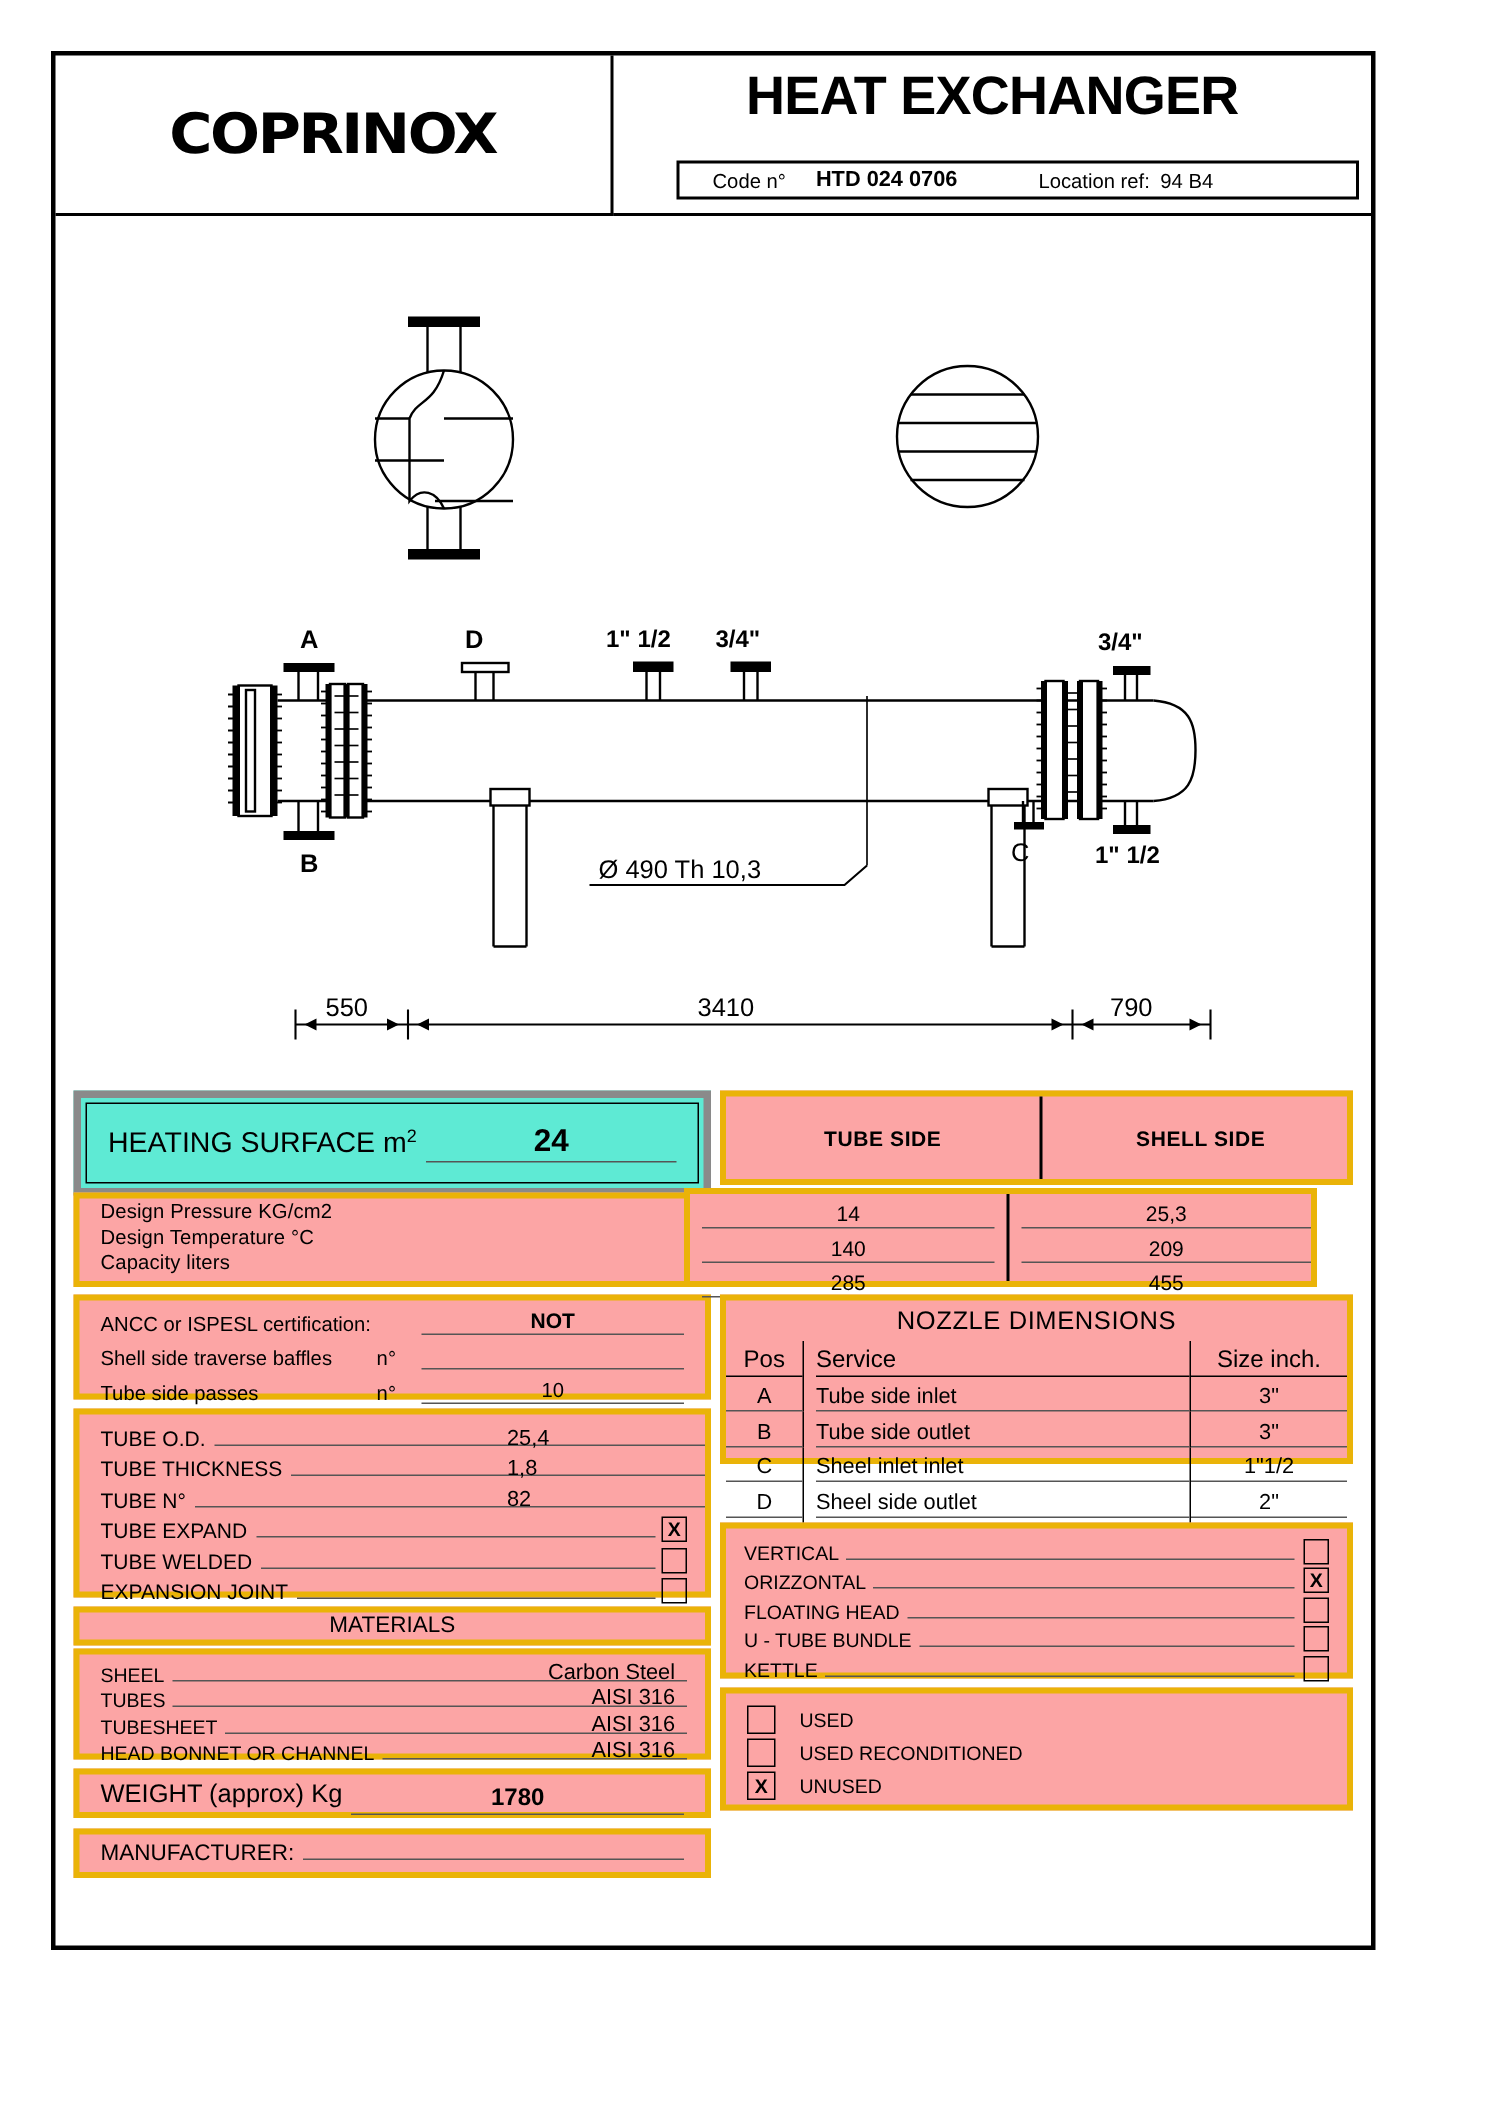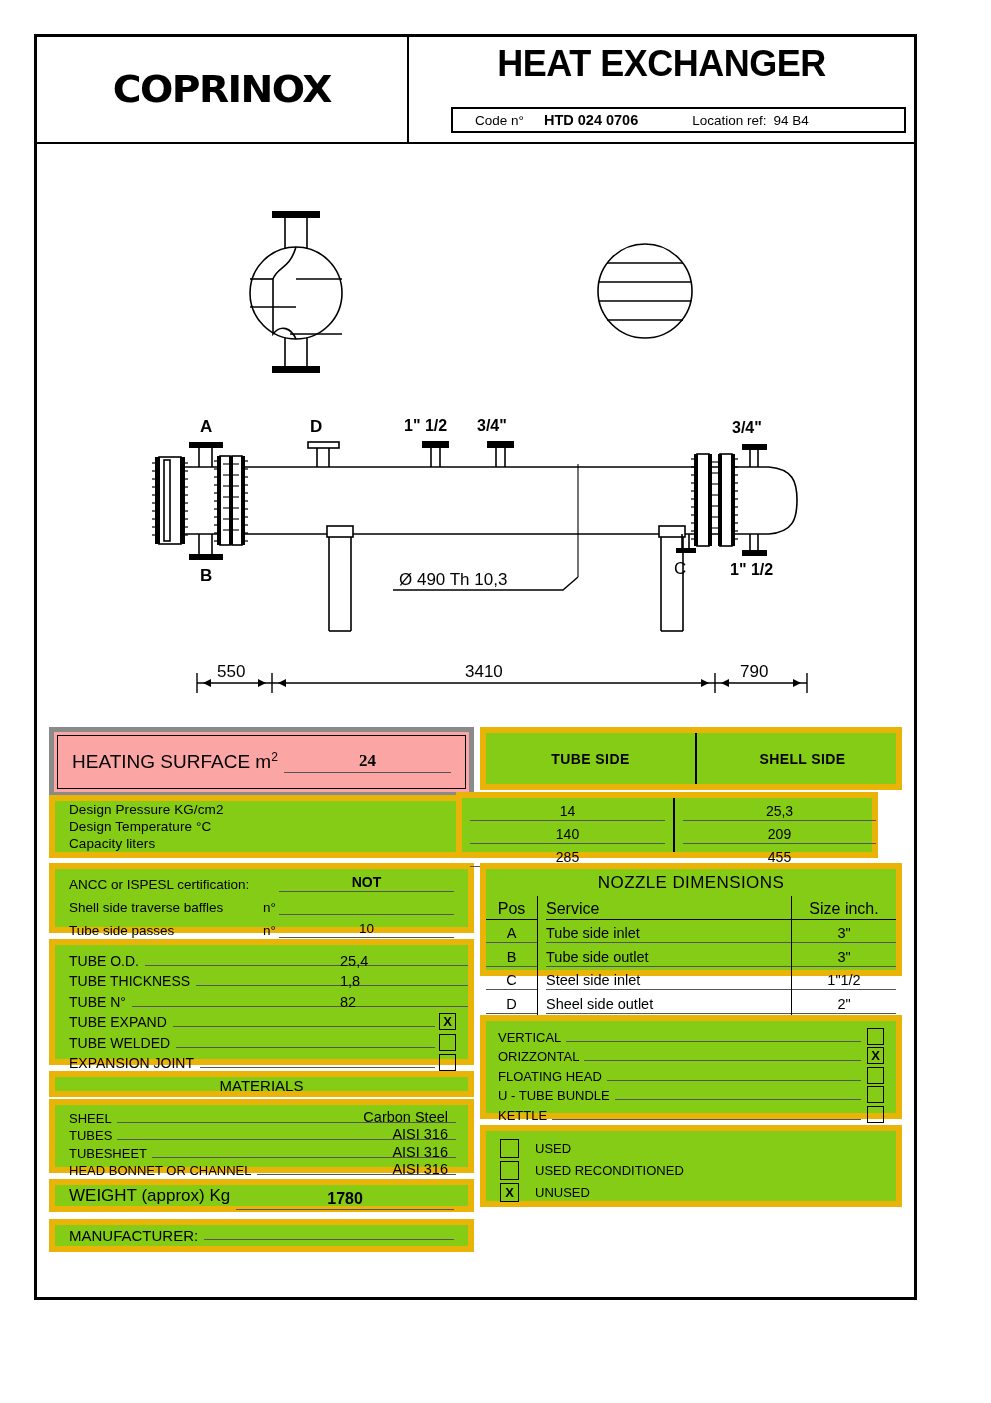--- a/index.html
+++ b/index.html
@@ -19,37 +19,37 @@
   .loc-lbl{margin-left:54px;}
   .loc-val{margin-left:7px;}
 
   
   #draw{position:absolute;left:0;top:107px;width:877px;height:579px;}
   #draw svg{display:block;}
 
   
   #lower{position:absolute;left:0;top:686px;width:877px;height:574px;}
 
-  .box{border:6px solid #eab308;box-sizing:border-box;background:#84cc16;}
-
-  
-  .hs-wrap{position:absolute;left:12px;top:4px;width:425px;height:70px;border:5px solid #8a8a8a;box-sizing:border-box;background:#fca5a5;}
+  .box{border:4px solid #eab308;box-sizing:border-box;background:#fca5a5;}
+
+  
+  .hs-wrap{position:absolute;left:12px;top:4px;width:425px;height:70px;border:5px solid #8a8a8a;box-sizing:border-box;background:#5eead4;}
   .hs-inner{position:absolute;left:3px;top:3px;right:3px;bottom:3px;border:1px solid #000;box-sizing:border-box;display:flex;align-items:center;}
   .hs-lbl{margin-left:14px;font-size:19px;}
   .hs-lbl sup{font-size:12px;}
   .hs-fill{flex:1;margin:0 14px 0 6px;border-bottom:1.5px solid #555;text-align:center;padding-bottom:1px;}
-  .hs-val{font-weight:bold;font-size:17px;font-family:Liberation Serif, serif;}
+  .hs-val{font-weight:bold;font-size:21px;}
 
   
   .design{position:absolute;left:12px;top:72px;width:425px;height:63px;}
   .design .ln{font-size:13.5px;margin-left:14px;line-height:17.2px;letter-spacing:0.1px;}
 
   
   .ancc{position:absolute;left:12px;top:140px;width:425px;height:70px;}
-  .arow{display:flex;align-items:flex-end;height:23px;font-size:13.5px;padding-left:14px;}
+  .arow{display:flex;align-items:flex-end;height:23px;font-size:13.5px;padding-left:14px;gap:14px;}
   .arow .lb{white-space:nowrap;}
   .arow .no{margin-left:auto;padding-right:3px;}
   .arow .fill{width:175px;border-bottom:1.5px solid #555;text-align:center;margin-right:14px;padding-bottom:1px;}
   .arow .fill b{font-size:14px;}
 
   
   .tubespec{position:absolute;left:12px;top:216px;width:425px;height:126px;padding-top:3px;}
   .trow{display:flex;align-items:flex-end;height:20.5px;font-size:14px;padding-left:14px;}
   .trow .lb{white-space:nowrap;}
   .trow .rule{flex:1;border-bottom:1.5px solid #555;margin:0 0 3px 6px;}
@@ -530,21 +530,21 @@
             </div>
           <div class="z">
               <span>3"</span>
             </div>
         </div>
         <div class="nz-r">
           <div class="p">
               <span>C</span>
             </div>
           <div class="s">
-              <span>Steel side inlet</span>
+              <span>Sheel inlet inlet</span>
             </div>
           <div class="z">
               <span>1"1/2</span>
             </div>
         </div>
         <div class="nz-r">
           <div class="p">
               <span>D</span>
             </div>
           <div class="s">

